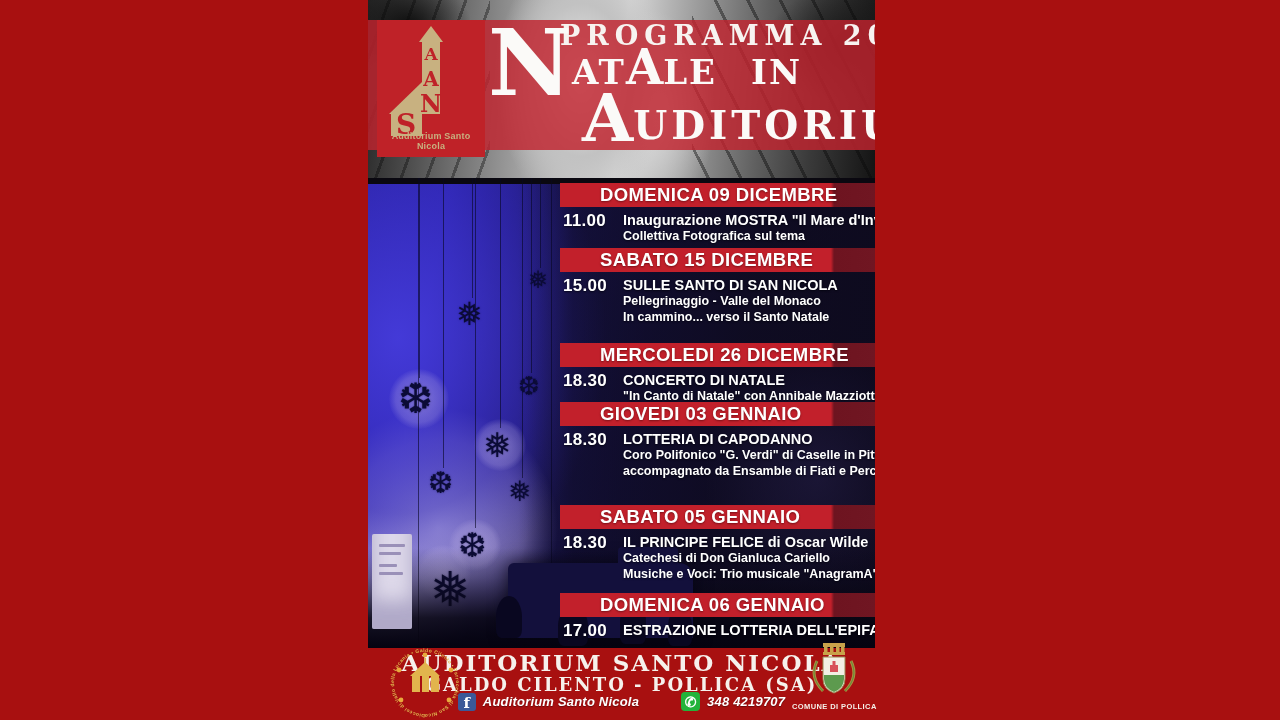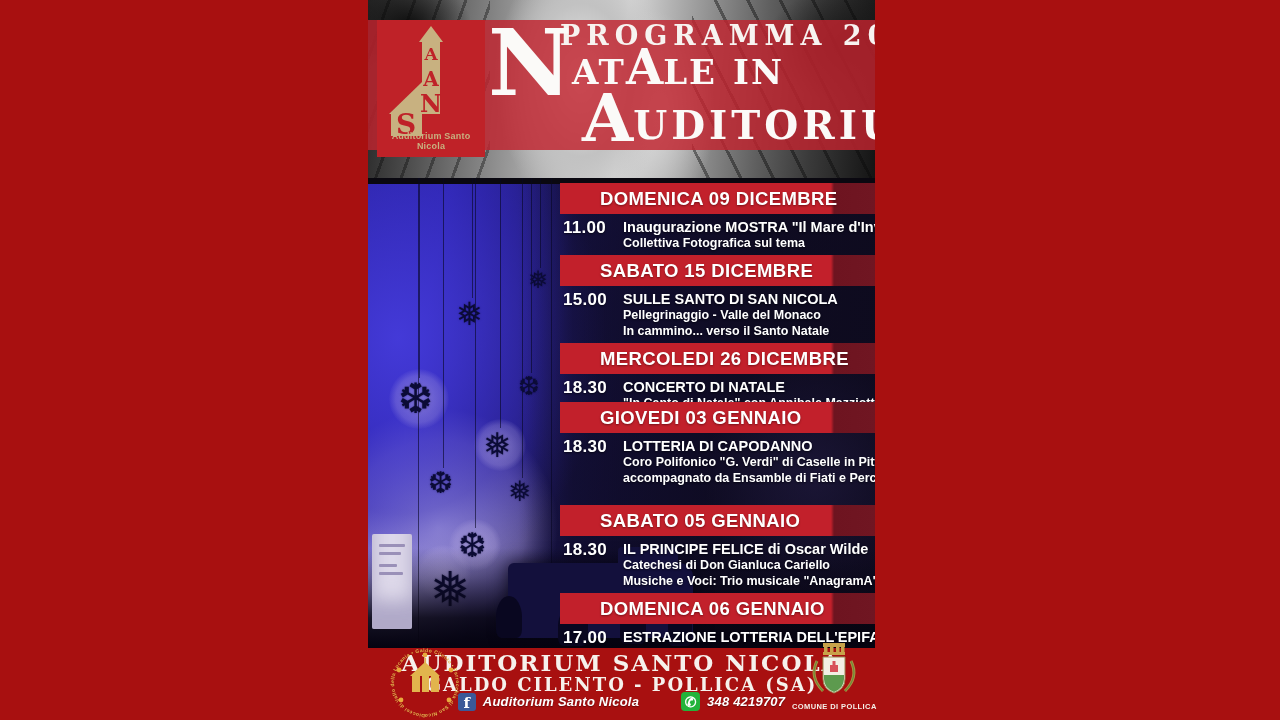--- a/index.html
+++ b/index.html
@@ -26,21 +26,21 @@
   .aasn-caption{position:absolute;left:0;bottom:6px;width:108px;text-align:center;
     color:#c8b180;font-size:9px;font-weight:700;letter-spacing:.2px;}
 
   .program-label{position:absolute;left:192px;top:20px;width:315px;color:#f7f3f0;
     font-family:"DejaVu Serif",serif;font-weight:700;font-size:27px;letter-spacing:6px;white-space:nowrap;}
   .title-line1{position:absolute;left:120px;top:18px;height:84px;display:flex;align-items:flex-end;
     color:#fbfaf8;font-family:"DejaVu Serif",serif;font-weight:700;white-space:nowrap;}
   .t-n{font-size:92px;line-height:.85;}
   .t-md{font-size:34px;line-height:1;margin-bottom:13px;letter-spacing:2px;}
   .t-am{font-size:48px;line-height:1;margin-bottom:11px;}
-  .t-in{margin-left:16px;}
+  .t-in{margin-left:34px;}
   .title-line2{position:absolute;left:214px;top:82px;height:66px;display:flex;align-items:flex-end;
     color:#fbfaf8;font-family:"DejaVu Serif",serif;font-weight:700;white-space:nowrap;}
   .t-a2{font-size:66px;line-height:.9;}
   .t-ud{font-size:39px;line-height:1;margin-bottom:3px;letter-spacing:4px;}
 
   
   .body-band{position:absolute;left:0;top:178px;width:507px;height:470px;overflow:hidden;
     background:linear-gradient(100deg,#2b24a8 0%,#2e26b4 14%,#241d86 26%,#1c1758 38%,#171243 52%,#141030 70%,#120e28 100%);}
   .glow-left{position:absolute;inset:0;background:
       radial-gradient(ellipse 260px 320px at 30px 160px, rgba(70,60,220,.9), rgba(52,42,185,.5) 55%, rgba(0,0,0,0) 80%),
@@ -60,21 +60,21 @@
   .piano{position:absolute;left:140px;top:385px;width:185px;height:75px;background:#13103c;border-radius:6px 14px 0 0;
     box-shadow:0 0 18px rgba(5,4,16,.8);}
   .piano:before{content:"";position:absolute;left:110px;top:-16px;width:60px;height:16px;background:#13103c;border-radius:4px 4px 0 0;}
   .performer{position:absolute;background:#090720;border-radius:50% 50% 20% 20%;}
   .banner{position:absolute;left:4px;top:356px;width:40px;height:95px;background:#ded9ea;border-radius:2px;
     box-shadow:inset 0 -28px 18px rgba(120,110,160,.45);}
   .banner i{position:absolute;left:7px;display:block;height:3px;background:#9a90b8;border-radius:1px;}
 
   .schedule{position:absolute;left:192px;top:0;width:315px;height:470px;}
   .event{position:absolute;left:0;width:315px;}
-  .event-bar{height:31px;display:flex;align-items:center;padding-left:40px;box-sizing:border-box;
+  .event-bar{height:24px;display:flex;align-items:center;padding-left:40px;box-sizing:border-box;
     background:linear-gradient(90deg,#c2202b 0%,#c2202b 86%,#6e1420 87%,#701622 100%);}
   .event-bar span{color:#fff;font-size:18.5px;font-weight:700;letter-spacing:.4px;white-space:nowrap;
     text-shadow:0 1px 2px rgba(60,5,10,.55);}
   .event-row{display:grid;grid-template-columns:63px 1fr;margin-top:4px;color:#fff;}
   .event-time{font-size:17px;font-weight:700;padding-left:3px;letter-spacing:.3px;text-shadow:0 1px 2px rgba(0,0,10,.7);}
   .event-lines .line{font-size:12.5px;font-weight:700;line-height:15.5px;white-space:nowrap;
     text-shadow:0 1px 2px rgba(0,0,10,.7);}
   .event-lines .line.main{font-size:14.5px;line-height:18px;}
 
   
@@ -190,21 +190,21 @@
             </div>
           <div class="event-row">
             <div class="event-time">11.00</div>
             <div class="event-lines">
               <div class="line main">Inaugurazione MOSTRA "Il Mare d'Inverno"</div>
               <div class="line">Collettiva Fotografica sul tema</div>
             </div>
           </div>
         </div>
 
-        <div class="event" style="top:77px">
+        <div class="event" style="top:70px">
           <div class="event-bar">
               <span>SABATO 15 DICEMBRE</span>
             </div>
           <div class="event-row">
             <div class="event-time">15.00</div>
             <div class="event-lines">
               <div class="line main">SULLE SANTO DI SAN NICOLA</div>
               <div class="line">Pellegrinaggio - Valle del Monaco</div>
               <div class="line">In cammino... verso il Santo Natale</div>
             </div>

